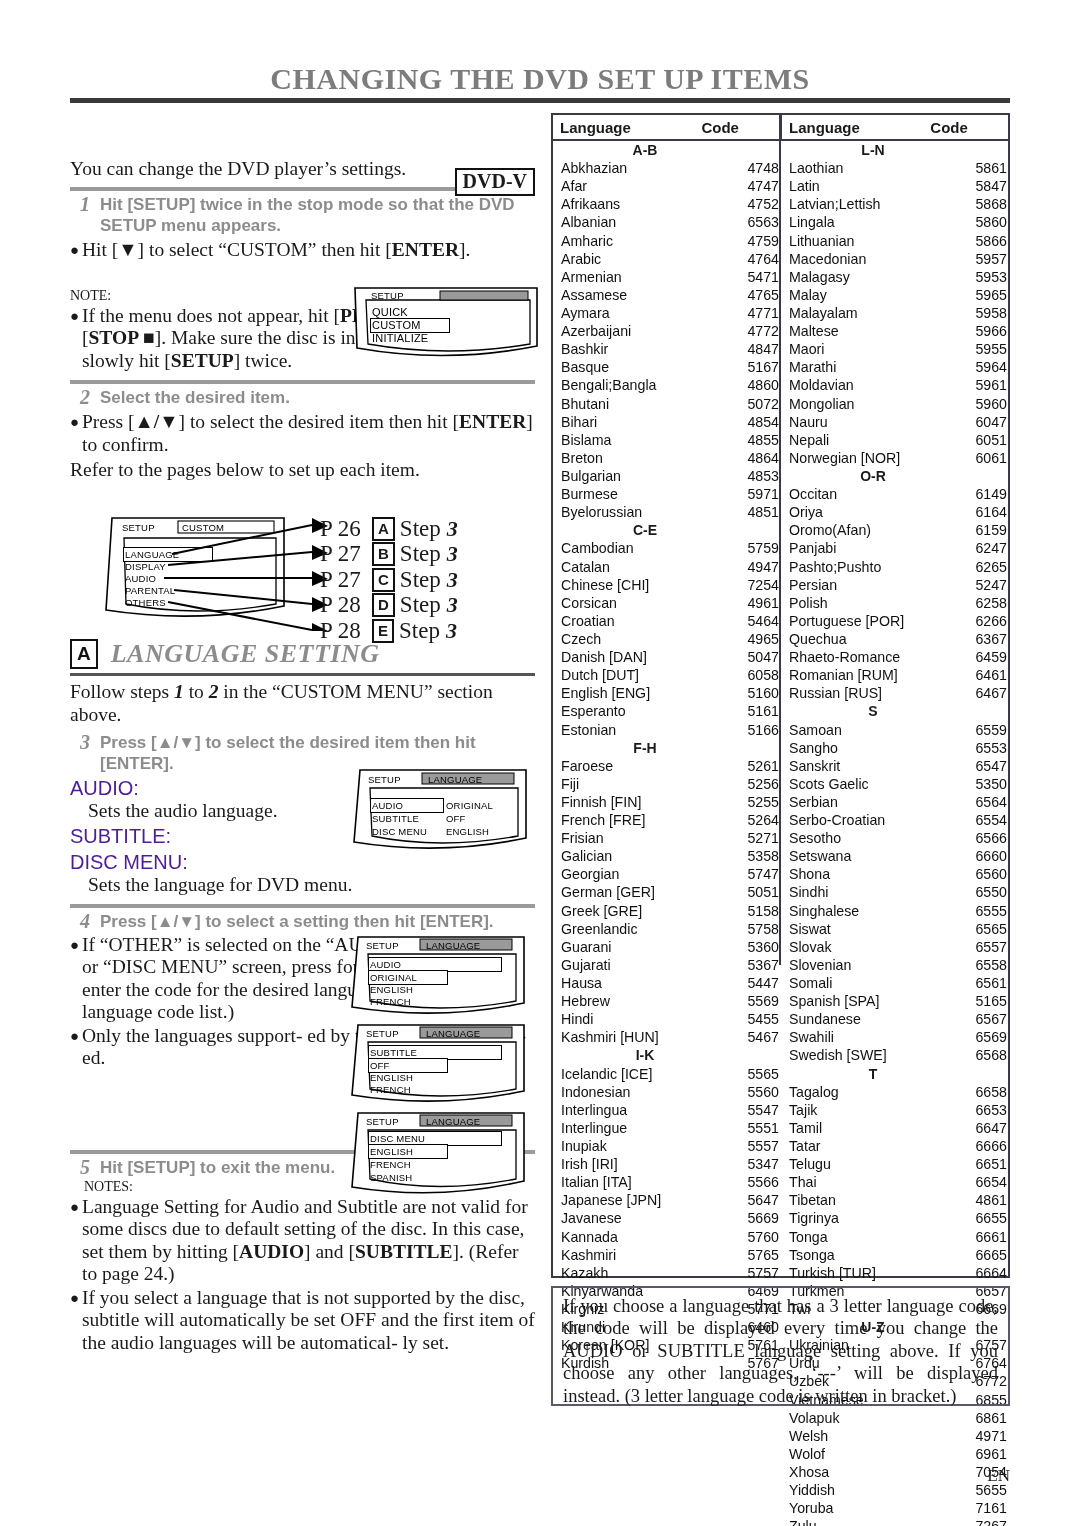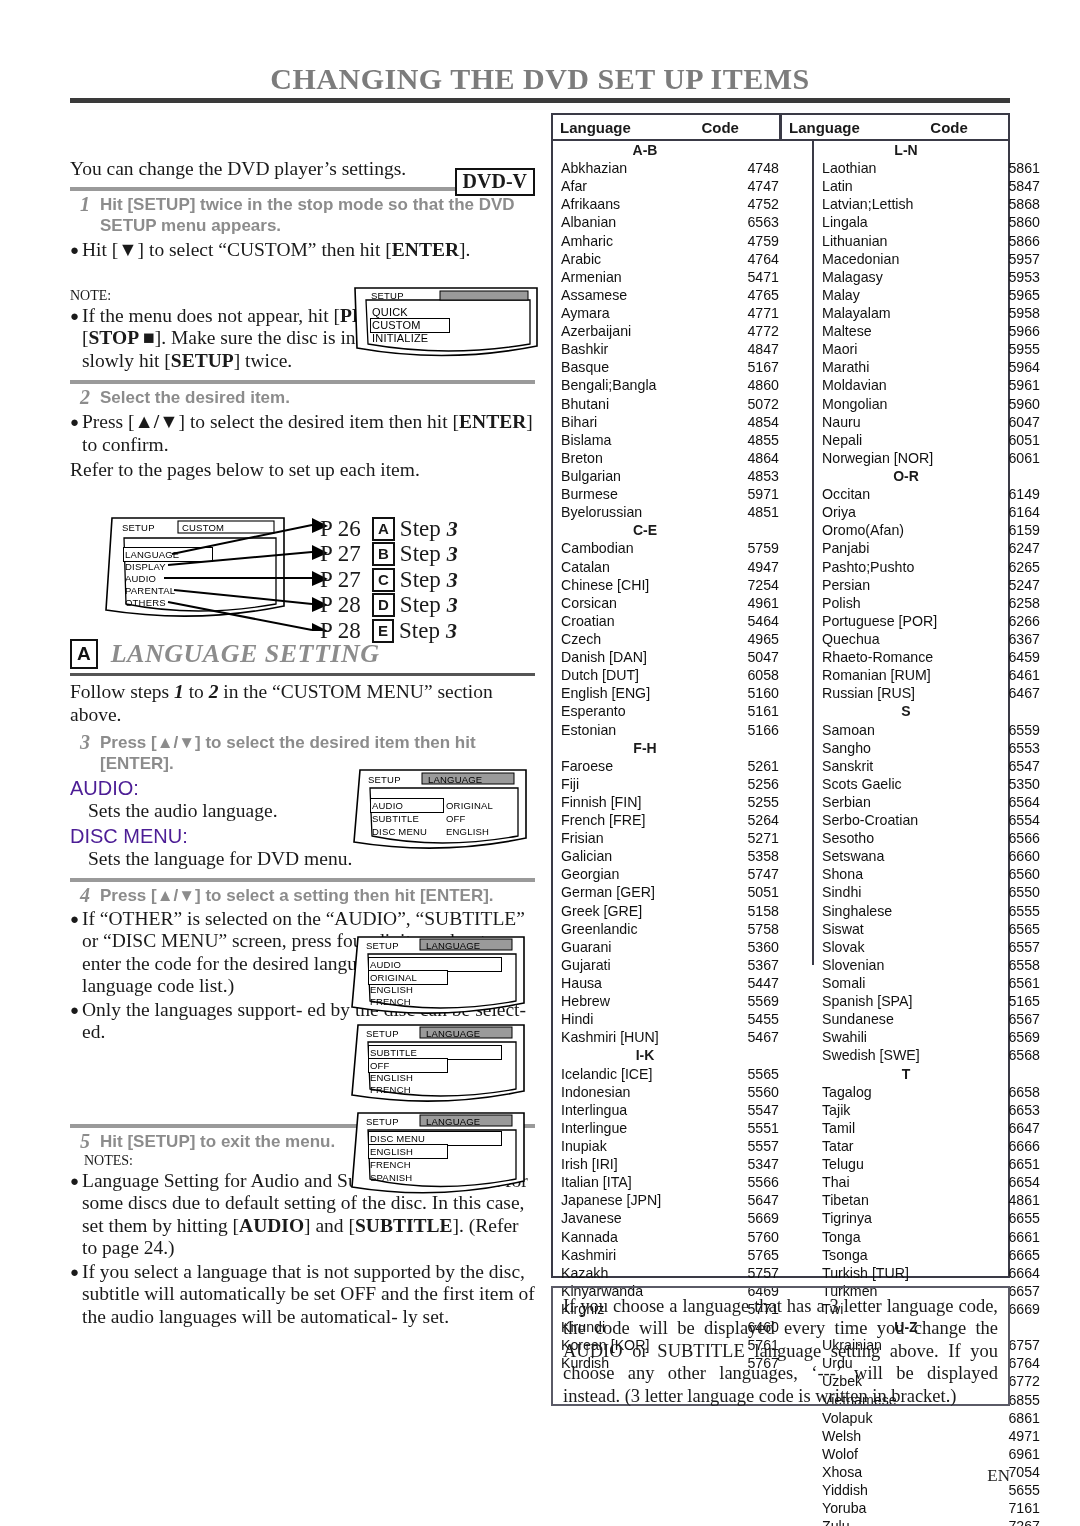--- a/index.html
+++ b/index.html
@@ -191,21 +191,21 @@
     font-family:"Liberation Sans", sans-serif;
     font-weight:bold; font-size:15px;
   }
   .lang-head .h {
     display:flex; align-items:center;
   }
   .lang-head .hl-lang { width:104px; padding-left:7px; }
   .lang-head .hl-code { width:121px; justify-content:center; }
   .lang-head .sep { width:3px; background:#3a3a46; }
 
-  .lang-cols { display:flex; height:824px;gap:33px; }
+  .lang-cols { display:flex; height:824px; }
   .lang-col { width:226px; }
   .lang-col.sepline { border-left:2px solid #3a3a46; }
 
   .lang-row {
     display:flex;
     height:18.12px;
     font-family:"Liberation Sans", sans-serif;
     font-size:14.2px;
     line-height:18.12px;
     color:#111;
@@ -317,20 +317,21 @@
       <span>Follow steps </span><span style="font-style:italic;font-weight:bold;">1</span><span> to </span><span style="font-style:italic;font-weight:bold;">2</span><span> in the “CUSTOM MENU” section above.</span>
     </div>
 
     <div class="step-line" style="margin-top:6px;">
       <span class="step-num">3</span>
       <span class="step-txt" style="width:270px;">Press [▲/▼] to select the desired item then hit [ENTER].</span>
     </div>
 
     <div class="subhead">AUDIO:</div>
     <div class="subhead-body">Sets the audio language.</div>
+    <div class="subhead">SUBTITLE:</div>
     <div class="subhead">DISC MENU:</div>
     <div class="subhead-body">Sets the language for DVD menu.</div>
 
     <div class="grey-rule" style="margin-top:8px;"></div>
 
     <div class="step-line">
       <span class="step-num">4</span>
       <span class="step-txt" style="width:262px;">Press [▲/▼] to select a setting then hit [ENTER].</span>
     </div>
 

